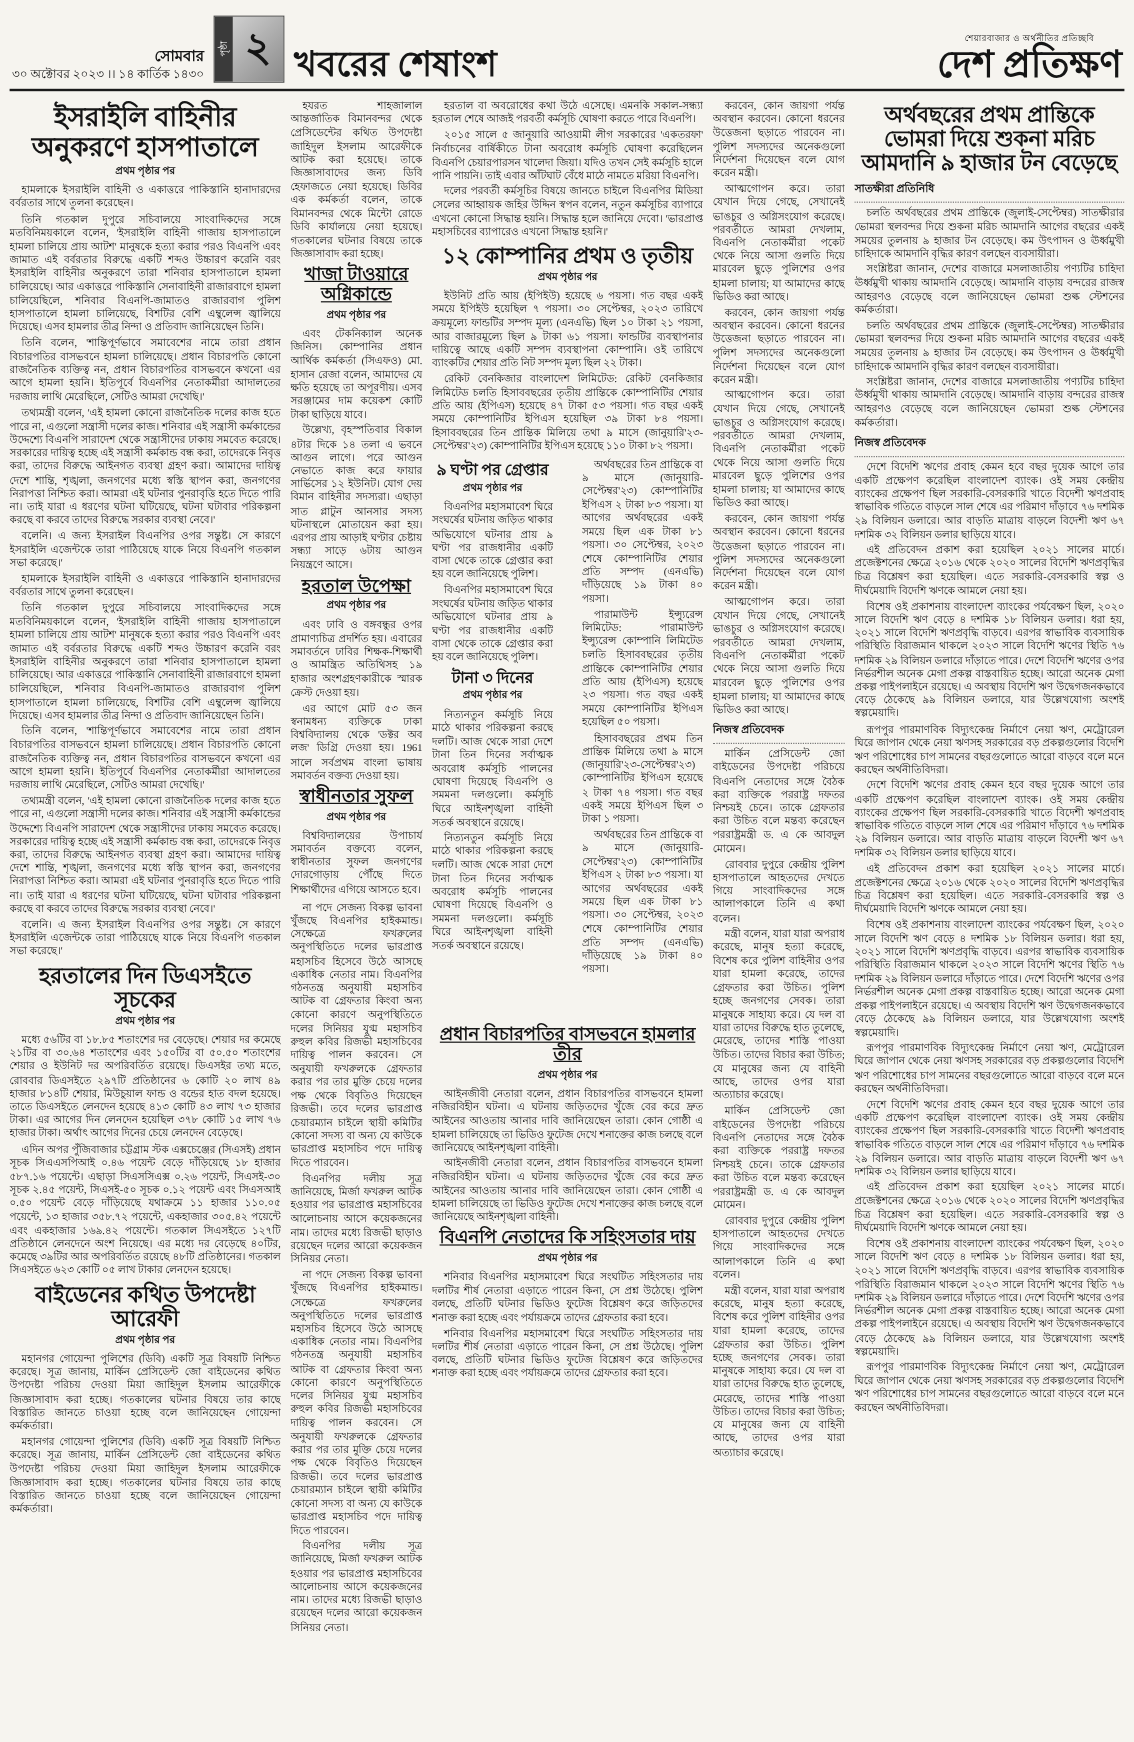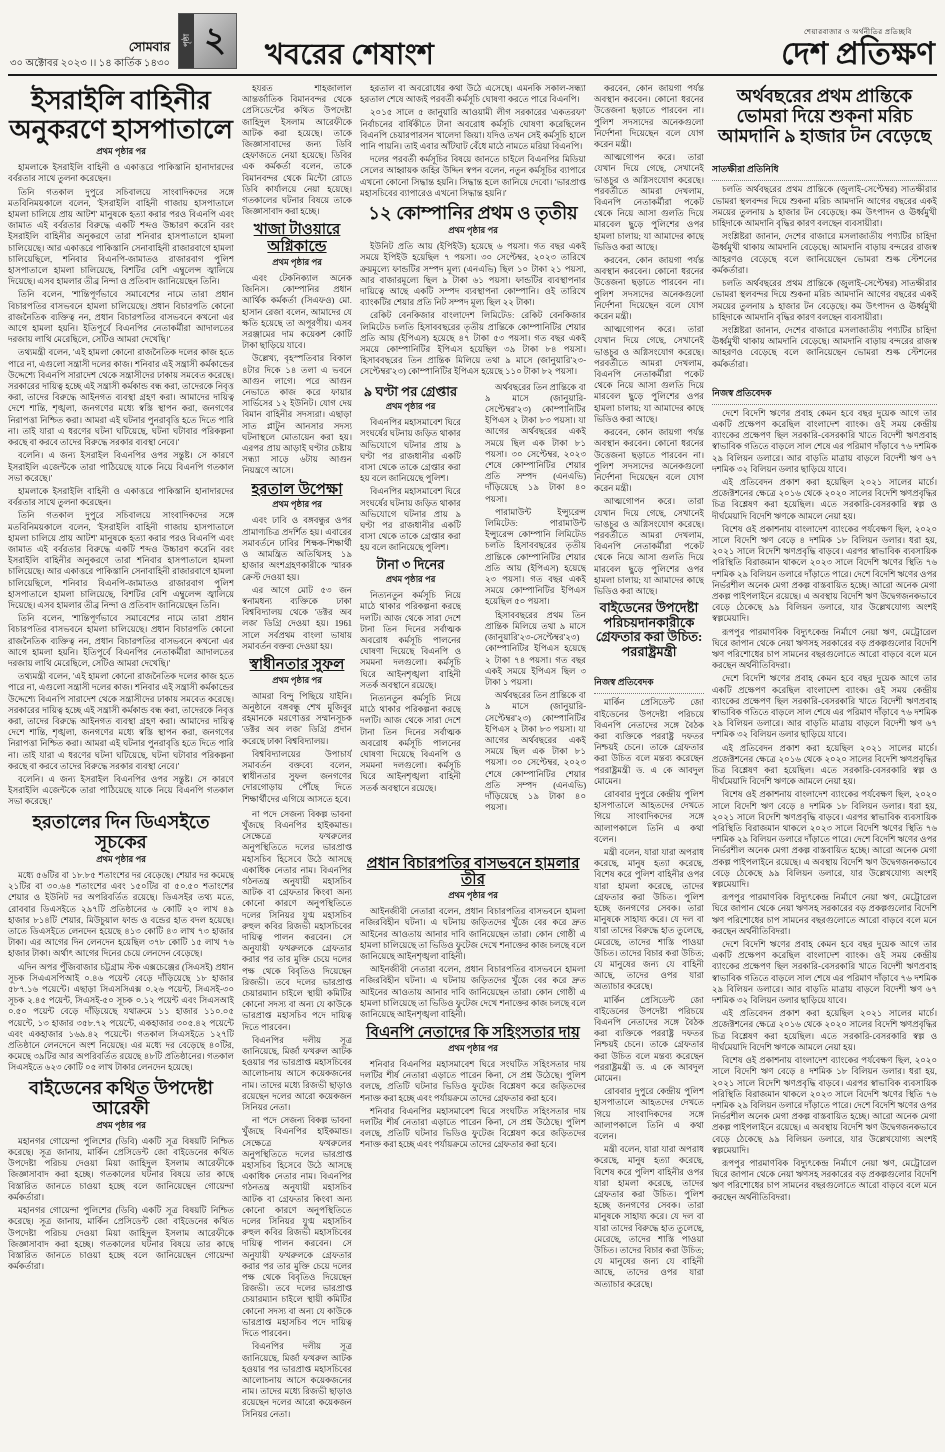--- a/index.html
+++ b/index.html
@@ -8,33 +8,33 @@
   
   .header{display:flex;align-items:flex-end;gap:8px;border-bottom:2px solid #1b1b1b;
           padding-bottom:5px;height:68px;box-sizing:border-box;margin-bottom:7px;}
   .dateblock{text-align:right;font-size:10px;line-height:1.35;margin-left:2px;white-space:nowrap;}
   .day{font-weight:bold;font-size:12.5px;}
   .pagebox{display:flex;height:54px;border:1px solid #555;}
   .pagelabel{writing-mode:vertical-rl;transform:rotate(180deg);background:#3a3a3a;color:#fff;
              font-size:8px;display:flex;align-items:center;justify-content:center;padding:2px 1px;}
   .pagenum{width:42px;background:linear-gradient(135deg,#cfcfcf,#8a8a8a);color:#141414;
            font-size:34px;font-weight:bold;display:flex;align-items:center;justify-content:center;}
-  .section-title{font-size:29px;font-weight:bold;margin-left:20px;line-height:1;}
+  .section-title{font-size:29px;font-weight:bold;margin-left:0;line-height:1;}
   .masthead{margin-left:auto;text-align:center;padding-right:2px;}
   .tagline{font-size:7px;letter-spacing:.5px;}
   .masttitle{font-size:31px;font-weight:bold;line-height:1;}
   
   .content{display:flex;gap:8px;height:1362px;overflow:hidden;}
   .track{overflow:hidden;}
   .t-l{width:226px;} .t-c3{width:110px;} .t-m{width:226px;} .t-c6{width:110px;} .t-r{width:225px;}
   .article{margin-bottom:4px;}
   .article-headline{text-align:center;font-weight:bold;line-height:1.12;margin:3px 0 1px;}
-  .h-xl{font-size:26px;} .h-lg{font-size:18px;} .h-md{font-size:15px;text-decoration:underline;} .h-sm{font-size:13px;}
+  .h-xl{font-size:22px;} .h-lg{font-size:18px;} .h-md{font-size:15px;text-decoration:underline;} .h-sm{font-size:13px;}
   .continued{text-align:center;font-weight:bold;font-size:8.5px;margin:0 0 3px;}
-  .byline{font-weight:bold;font-size:9px;border-bottom:1px dotted #777;padding-bottom:3px;margin:16px 0 3px;}
+  .byline{font-weight:bold;font-size:9px;border-bottom:1px dotted #777;padding-bottom:3px;margin:4px 0 3px;}
   .body p{font-size:8.6px;line-height:11.2px;text-align:justify;margin:0 0 2px;text-indent:10px;}
   .mid-split{display:flex;gap:24px;height:470px;overflow:hidden;margin-bottom:2px;}
   .mid-split>div{width:109px;overflow:hidden;}
 </style>
 </head>
 <body>
 
 <div class="page">
 
   <div class="header">
@@ -109,21 +109,20 @@
         <div class="continued">প্রথম পৃষ্ঠার পর</div>
         <div class="body">
             <p>এবং ঢাবি ও বঙ্গবন্ধুর ওপর প্রামাণ্যচিত্র প্রদর্শিত হয়। এবারের সমাবর্তনে ঢাবির শিক্ষক-শিক্ষার্থী ও আমন্ত্রিত অতিথিসহ ১৯ হাজার অংশগ্রহণকারীকে স্মারক ক্রেস্ট দেওয়া হয়।</p>
             <p>এর আগে মোট ৫৩ জন স্বনামধন্য ব্যক্তিকে ঢাকা বিশ্ববিদ্যালয় থেকে 'ডক্টর অব লজ' ডিগ্রি দেওয়া হয়। 1961 সালে সর্বপ্রথম বাংলা ভাষায় সমাবর্তন বক্তব্য দেওয়া হয়।</p>
           </div>
       </div>
       <div class="article">
         <div class="article-headline h-md">স্বাধীনতার সুফল</div>
         <div class="continued">প্রথম পৃষ্ঠার পর</div>
         <div class="body">
-            <p>আমরা বিন্দু পিছিয়ে যাইনি। অনুষ্ঠানে বঙ্গবন্ধু শেখ মুজিবুর রহমানকে মরণোত্তর সম্মানসূচক 'ডক্টর অব লজ' ডিগ্রি প্রদান করেছে ঢাকা বিশ্ববিদ্যালয়।</p>
             <p>বিশ্ববিদ্যালয়ের উপাচার্য সমাবর্তন বক্তব্যে বলেন, স্বাধীনতার সুফল জনগণের দোরগোড়ায় পৌঁছে দিতে শিক্ষার্থীদের এগিয়ে আসতে হবে।</p>
           </div>
       </div>
       <div class="article">
         <div class="body">
             <p>না পদে সেজন্য বিকল্প ভাবনা খুঁজছে বিএনপির হাইকমান্ড। সেক্ষেত্রে ফখরুলের অনুপস্থিতিতে দলের ভারপ্রাপ্ত মহাসচিব হিসেবে উঠে আসছে একাধিক নেতার নাম। বিএনপির গঠনতন্ত্র অনুযায়ী মহাসচিব আটক বা গ্রেফতার কিংবা অন্য কোনো কারণে অনুপস্থিতিতে দলের সিনিয়র যুগ্ম মহাসচিব রুহুল কবির রিজভী মহাসচিবের দায়িত্ব পালন করবেন। সে অনুযায়ী ফখরুলকে গ্রেফতার করার পর তার মুক্তি চেয়ে দলের পক্ষ থেকে বিবৃতিও দিয়েছেন রিজভী। তবে দলের ভারপ্রাপ্ত চেয়ারম্যান চাইলে স্থায়ী কমিটির কোনো সদস্য বা অন্য যে কাউকে ভারপ্রাপ্ত মহাসচিব পদে দায়িত্ব দিতে পারবেন।</p>
             <p>বিএনপির দলীয় সূত্র জানিয়েছে, মির্জা ফখরুল আটক হওয়ার পর ভারপ্রাপ্ত মহাসচিবের আলোচনায় আসে কয়েকজনের নাম। তাদের মধ্যে রিজভী ছাড়াও রয়েছেন দলের আরো কয়েকজন সিনিয়র নেতা।</p>
             <p>না পদে সেজন্য বিকল্প ভাবনা খুঁজছে বিএনপির হাইকমান্ড। সেক্ষেত্রে ফখরুলের অনুপস্থিতিতে দলের ভারপ্রাপ্ত মহাসচিব হিসেবে উঠে আসছে একাধিক নেতার নাম। বিএনপির গঠনতন্ত্র অনুযায়ী মহাসচিব আটক বা গ্রেফতার কিংবা অন্য কোনো কারণে অনুপস্থিতিতে দলের সিনিয়র যুগ্ম মহাসচিব রুহুল কবির রিজভী মহাসচিবের দায়িত্ব পালন করবেন। সে অনুযায়ী ফখরুলকে গ্রেফতার করার পর তার মুক্তি চেয়ে দলের পক্ষ থেকে বিবৃতিও দিয়েছেন রিজভী। তবে দলের ভারপ্রাপ্ত চেয়ারম্যান চাইলে স্থায়ী কমিটির কোনো সদস্য বা অন্য যে কাউকে ভারপ্রাপ্ত মহাসচিব পদে দায়িত্ব দিতে পারবেন।</p>
             <p>বিএনপির দলীয় সূত্র জানিয়েছে, মির্জা ফখরুল আটক হওয়ার পর ভারপ্রাপ্ত মহাসচিবের আলোচনায় আসে কয়েকজনের নাম। তাদের মধ্যে রিজভী ছাড়াও রয়েছেন দলের আরো কয়েকজন সিনিয়র নেতা।</p>
           </div>
@@ -197,21 +196,20 @@
         <div class="body">
             <p>করবেন, কোন জায়গা পর্যন্ত অবস্থান করবেন। কোনো ধরনের উত্তেজনা ছড়াতে পারবেন না। পুলিশ সদস্যদের অনেকগুলো নির্দেশনা দিয়েছেন বলে যোগ করেন মন্ত্রী।</p>
             <p>আত্মগোপন করে। তারা যেখান দিয়ে গেছে, সেখানেই ভাঙচুর ও অগ্নিসংযোগ করেছে। পরবর্তীতে আমরা দেখলাম, বিএনপি নেতাকর্মীরা পকেট থেকে নিয়ে আসা গুলতি দিয়ে মারবেল ছুড়ে পুলিশের ওপর হামলা চালায়; যা আমাদের কাছে ভিডিও করা আছে।</p>
             <p>করবেন, কোন জায়গা পর্যন্ত অবস্থান করবেন। কোনো ধরনের উত্তেজনা ছড়াতে পারবেন না। পুলিশ সদস্যদের অনেকগুলো নির্দেশনা দিয়েছেন বলে যোগ করেন মন্ত্রী।</p>
             <p>আত্মগোপন করে। তারা যেখান দিয়ে গেছে, সেখানেই ভাঙচুর ও অগ্নিসংযোগ করেছে। পরবর্তীতে আমরা দেখলাম, বিএনপি নেতাকর্মীরা পকেট থেকে নিয়ে আসা গুলতি দিয়ে মারবেল ছুড়ে পুলিশের ওপর হামলা চালায়; যা আমাদের কাছে ভিডিও করা আছে।</p>
             <p>করবেন, কোন জায়গা পর্যন্ত অবস্থান করবেন। কোনো ধরনের উত্তেজনা ছড়াতে পারবেন না। পুলিশ সদস্যদের অনেকগুলো নির্দেশনা দিয়েছেন বলে যোগ করেন মন্ত্রী।</p>
             <p>আত্মগোপন করে। তারা যেখান দিয়ে গেছে, সেখানেই ভাঙচুর ও অগ্নিসংযোগ করেছে। পরবর্তীতে আমরা দেখলাম, বিএনপি নেতাকর্মীরা পকেট থেকে নিয়ে আসা গুলতি দিয়ে মারবেল ছুড়ে পুলিশের ওপর হামলা চালায়; যা আমাদের কাছে ভিডিও করা আছে।</p>
           </div>
       </div>
       <div class="article">
-        <div class="article-headline h-sm">বাইডেনের উপদেষ্টা পরিচয়দানকারীকে গ্রেফতার করা উচিত: পররাষ্ট্রমন্ত্রী</div>
         <div class="byline">নিজস্ব প্রতিবেদক</div>
         <div class="body">
             <p>মার্কিন প্রেসিডেন্ট জো বাইডেনের উপদেষ্টা পরিচয়ে বিএনপি নেতাদের সঙ্গে বৈঠক করা ব্যক্তিকে পররাষ্ট্র দফতর নিশ্চয়ই চেনে। তাকে গ্রেফতার করা উচিত বলে মন্তব্য করেছেন পররাষ্ট্রমন্ত্রী ড. এ কে আবদুল মোমেন।</p>
             <p>রোববার দুপুরে কেন্দ্রীয় পুলিশ হাসপাতালে আহতদের দেখতে গিয়ে সাংবাদিকদের সঙ্গে আলাপকালে তিনি এ কথা বলেন।</p>
             <p>মন্ত্রী বলেন, যারা যারা অপরাধ করেছে, মানুষ হত্যা করেছে, বিশেষ করে পুলিশ বাহিনীর ওপর যারা হামলা করেছে, তাদের গ্রেফতার করা উচিত। পুলিশ হচ্ছে জনগণের সেবক। তারা মানুষকে সাহায্য করে। যে দল বা যারা তাদের বিরুদ্ধে হাত তুলেছে, মেরেছে, তাদের শাস্তি পাওয়া উচিত। তাদের বিচার করা উচিত; যে মানুষের জন্য যে বাহিনী আছে, তাদের ওপর যারা অত্যাচার করেছে।</p>
             <p>মার্কিন প্রেসিডেন্ট জো বাইডেনের উপদেষ্টা পরিচয়ে বিএনপি নেতাদের সঙ্গে বৈঠক করা ব্যক্তিকে পররাষ্ট্র দফতর নিশ্চয়ই চেনে। তাকে গ্রেফতার করা উচিত বলে মন্তব্য করেছেন পররাষ্ট্রমন্ত্রী ড. এ কে আবদুল মোমেন।</p>
             <p>রোববার দুপুরে কেন্দ্রীয় পুলিশ হাসপাতালে আহতদের দেখতে গিয়ে সাংবাদিকদের সঙ্গে আলাপকালে তিনি এ কথা বলেন।</p>
             <p>মন্ত্রী বলেন, যারা যারা অপরাধ করেছে, মানুষ হত্যা করেছে, বিশেষ করে পুলিশ বাহিনীর ওপর যারা হামলা করেছে, তাদের গ্রেফতার করা উচিত। পুলিশ হচ্ছে জনগণের সেবক। তারা মানুষকে সাহায্য করে। যে দল বা যারা তাদের বিরুদ্ধে হাত তুলেছে, মেরেছে, তাদের শাস্তি পাওয়া উচিত। তাদের বিচার করা উচিত; যে মানুষের জন্য যে বাহিনী আছে, তাদের ওপর যারা অত্যাচার করেছে।</p>
           </div>
       </div>

